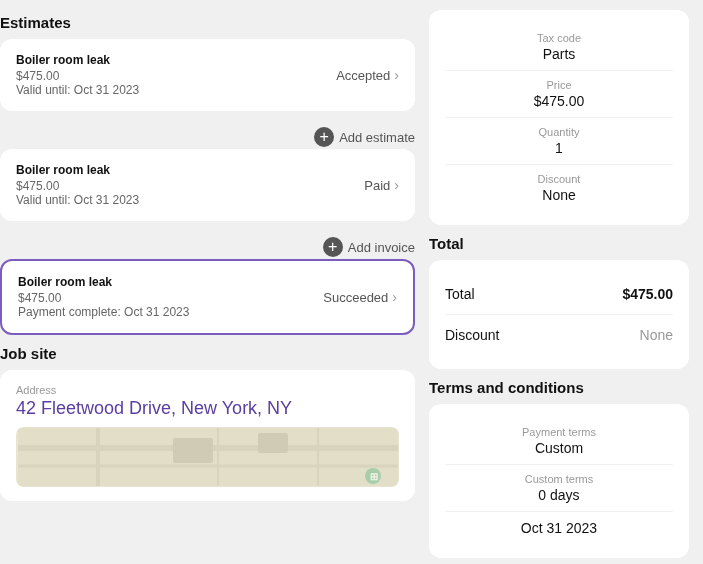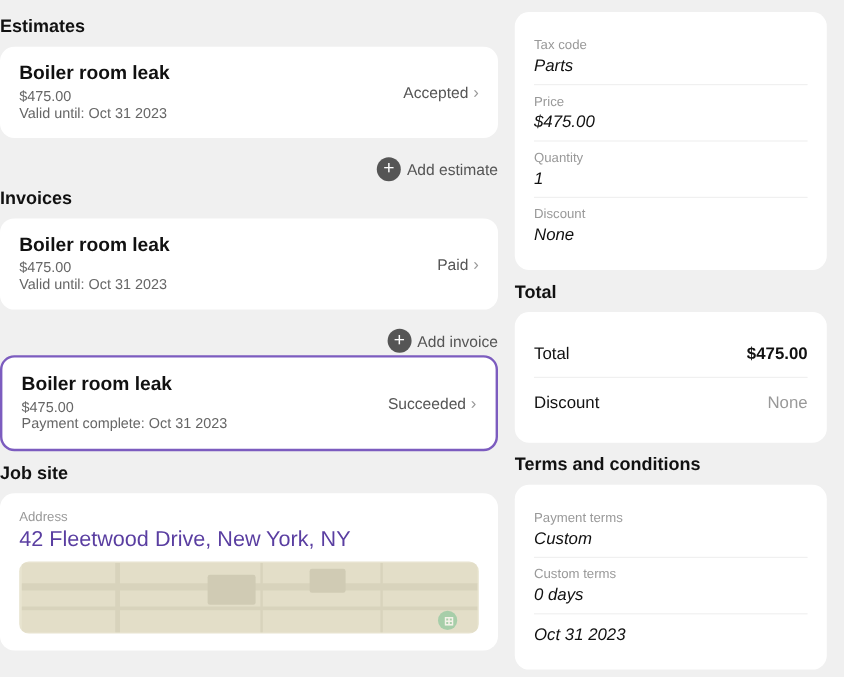--- a/index.html
+++ b/index.html
@@ -37,21 +37,21 @@
       border-radius: 12px;
       padding: 14px 16px;
       margin-bottom: 10px;
     }
     .card-row {
       display: flex;
       align-items: center;
       justify-content: space-between;
     }
     .card-title {
-      font-size: 16px;
+      font-size: 12px;
       font-weight: 600;
       color: #111;
       margin-bottom: 2px;
     }
     .card-sub {
       font-size: 12px;
       color: #666;
     }
     .card-status {
       display: flex;
@@ -101,38 +101,38 @@
       padding: 14px 16px;
       margin-bottom: 10px;
       border: 2px solid #7c5cbf;
     }
     
     .field-group {
       background: #fff;
       border-radius: 12px;
       padding: 14px 16px;
       margin-bottom: 10px;
+      text-align: center;
     }
     .field-item {
       padding: 8px 0;
       border-bottom: 1px solid #f0f0f0;
     }
     .field-item:last-child {
       border-bottom: none;
     }
     .field-label {
       font-size: 11px;
       color: #999;
       margin-bottom: 2px;
     }
     .field-value {
       font-size: 14px;
       color: #111;
       font-weight: 500;
-      font-style: italic;
     }
     .total-section-title {
       font-size: 15px;
       font-weight: 700;
       color: #111;
       margin-bottom: 8px;
       margin-top: 6px;
     }
     .total-row {
       display: flex;
@@ -204,21 +204,20 @@
     </div>
     <div class="add-btn">
       <button>
         <span class="add-icon">+</span>
         <span>Add estimate</span>
       </button>
     </div>
   </div>
 
   <div>
-    <div class="section-title">Invoices</div>
     <div class="card">
       <div class="card-row">
         <div>
           <div class="card-title">Boiler room leak</div>
           <div class="card-sub">$475.00</div>
           <div class="card-sub">Valid until: Oct 31 2023</div>
         </div>
         <div class="card-status">
           <span>Paid</span>
           <span class="chevron">›</span>

